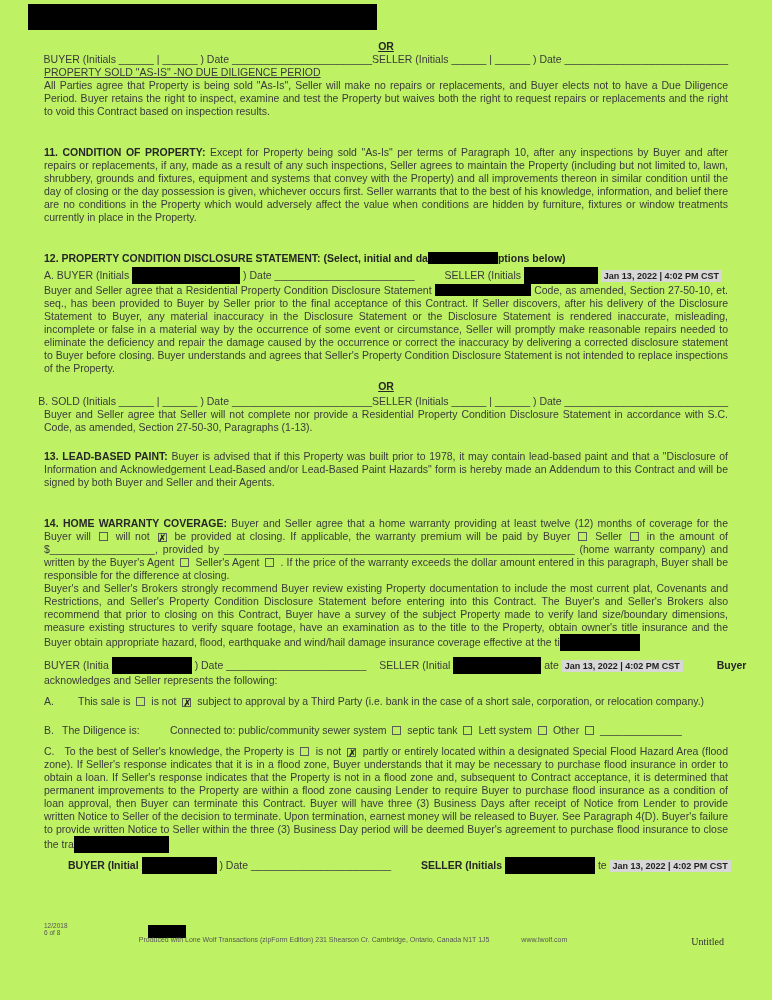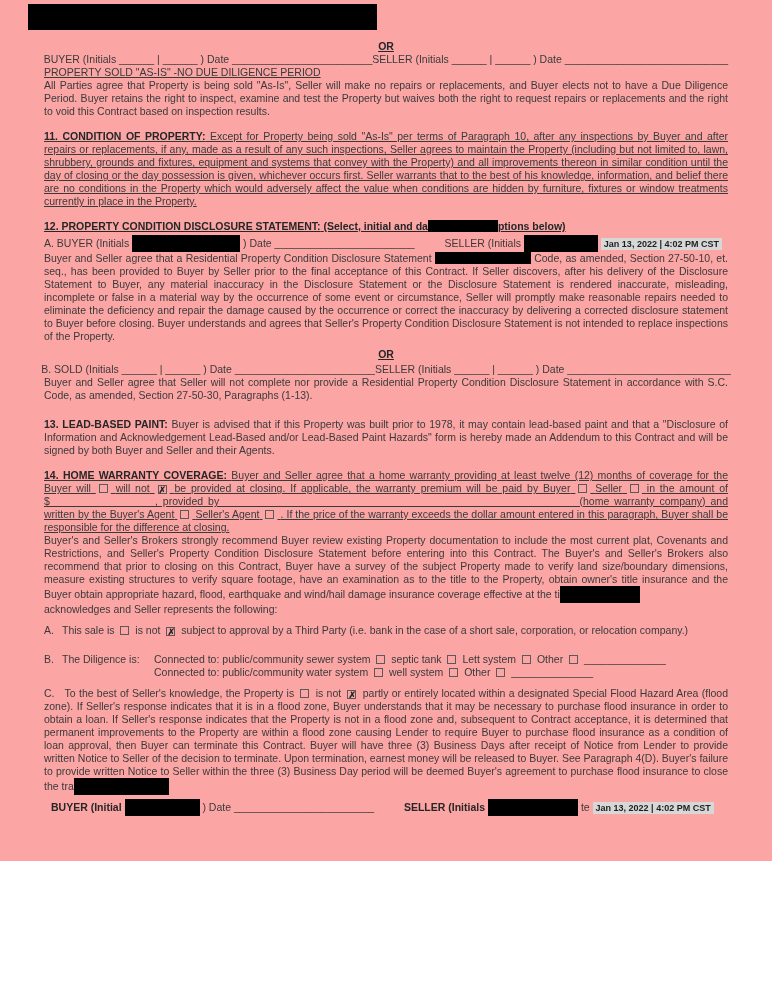--- a/index.html
+++ b/index.html
@@ -1,50 +1,50 @@
 <!DOCTYPE html>
 <html><head>
 <meta charset="utf-8">
 <style>
   * { margin:0; padding:0; box-sizing:border-box; }
   html,body { background:#ffffff; }
   .page {
-    position:relative; width:772px; height:861px; background:#fca5a5;
+    position:relative; width:772px; height:1000px; background:#bef264;
     font-family:"Liberation Sans", sans-serif; font-size:10.5px;
     color:#3a3a3a; overflow:hidden;
   }
   .content { position:absolute; left:44px; top:40px; width:684px; line-height:13px; }
   .para { text-align:justify; }
   .b { font-weight:bold; color:#262626; }
   .u { text-decoration:underline; }
   .or { text-align:center; font-weight:bold; text-decoration:underline; color:#262626; }
   .line { white-space:nowrap; }
-  .sigline { display:flex; justify-content:center; white-space:nowrap; }
+  .sigline { display:flex; justify-content:flex-end; white-space:nowrap; }
   .redact { position:absolute; background:#000; }
   .redact-inline { display:inline-block; background:#000; height:12px; vertical-align:-2px; }
   .redact-inline.tall { height:17px; vertical-align:-5px; }
   .stamp { background:#d7d7d7; font-weight:bold; font-size:9px; padding:1px 3px; white-space:nowrap; color:#1e1e1e; }
   .cb {
     display:inline-block; width:9px; height:9px; border:1px solid #5a5a5a;
     line-height:8px; text-align:center; font-size:9px; font-weight:bold;
     color:#1e1e1e; vertical-align:-1px; margin:0 3px;
   }
   .flexrow { display:flex; text-align:justify; }
   .marker { width:18px; flex:none; }
   .blabel { width:92px; flex:none; }
-  .bcol { flex:1; }
+  .bcol { flex:1;margin-left:16px; }
   .sp { display:inline-block; width:24px; }
   .gap { display:inline-block; width:28px; }
   .msp { display:inline-block; width:7px; }
-  .mt12 { margin-top:12px;text-decoration:underline; } .mt16 { margin-top:16px; } .mt8 { margin-top:8px; }
+  .mt12 { margin-top:28px; } .mt16 { margin-top:16px; } .mt8 { margin-top:8px; }
   .mt6 { margin-top:6px; } .mt5 { margin-top:5px; } .mt2 { margin-top:2px; } .mt4 { margin-top:4px; }
   .footer-left { position:absolute; left:44px; top:922px; font-size:6.5px; line-height:7px; color:#555; }
   .footer-produced { position:absolute; left:44px; right:110px; top:936px; font-size:7px; color:#555; text-align:center; white-space:nowrap; }
   .footer-untitled { position:absolute; right:48px; top:936px; font-size:10px; font-family:"Liberation Serif", serif; color:#333; }
-  .indent16 { margin-left:7px; }
+  .indent16 { margin-left:24px; }
 </style>
 </head>
 <body>
 
 <div class="page">
 
   <div class="redact" style="left:28px;top:4px;width:349px;height:26px"></div>
   <div class="redact" style="left:148px;top:925px;width:38px;height:13px"></div>
 
   <div class="content">
@@ -112,20 +112,32 @@
       <span class="cb"></span>
       <span>Seller's Agent</span>
       <span class="cb"></span>
       <span>. If the price of the warranty exceeds the dollar amount entered in this paragraph, Buyer shall be responsible for the difference at closing.</span>
     </div>
 
     <div class="para">
       <span>Buyer's and Seller's Brokers strongly recommend Buyer review existing Property documentation to include the most current plat, Covenants and Restrictions, and Seller's Property Condition Disclosure Statement before entering into this Contract. The Buyer's and Seller's Brokers also recommend that prior to closing on this Contract, Buyer have a survey of the subject Property made to verify land size/boundary dimensions, measure existing structures to verify square footage, have an examination as to the title to the Property, obtain owner's title insurance and the Buyer obtain appropriate hazard, flood, earthquake and wind/hail damage insurance coverage effective at the ti</span><span class="redact-inline tall" style="width:80px"></span>
     </div>
 
+    <div class="line mt6">
+      <span>BUYER (Initia</span>
+      <span class="redact-inline tall" style="width:80px"></span>
+      <span>) Date ________________________</span>
+      <span class="msp"></span>
+      <span>SELLER (Initial</span>
+      <span class="redact-inline tall" style="width:88px"></span>
+      <span>ate</span>
+      <span class="stamp">Jan 13, 2022 | 4:02 PM CST</span>
+      <span class="gap"></span>
+      <span class="b">Buyer</span>
+    </div>
     <div>acknowledges and Seller represents the following:</div>
 
     <div class="flexrow mt8">
       <span class="marker">A.</span>
       <div class="bcol para">
         <span>This sale is</span>
         <span class="cb"></span>
         <span>is not</span>
         <span class="cb">✗</span>
         <span>subject to approval by a Third Party (i.e. bank in the case of a short sale, corporation, or relocation company.)</span>
@@ -140,29 +152,20 @@
           <span>Connected to: public/community sewer system</span>
           <span class="cb"></span>
           <span>septic tank</span>
           <span class="cb"></span>
           <span>Lett system</span>
           <span class="cb"></span>
           <span>Other</span>
           <span class="cb"></span>
           <span>______________</span>
         </div>
-        <div class="line">
-          <span>Connected to: public/community water system</span>
-          <span class="cb"></span>
-          <span>well system</span>
-          <span class="cb"></span>
-          <span>Other</span>
-          <span class="cb"></span>
-          <span>______________</span>
-        </div>
       </div>
     </div>
 
     <div class="para mt8">
       <span>C.</span><span class="msp"></span>
       <span>To the best of Seller's knowledge, the Property is</span>
       <span class="cb"></span>
       <span>is not</span>
       <span class="cb">✗</span>
       <span>partly or entirely located within a designated Special Flood Hazard Area (flood zone). If Seller's response indicates that it is in a flood zone, Buyer understands that it may be necessary to purchase flood insurance in order to obtain a loan. If Seller's response indicates that the Property is not in a flood zone and, subsequent to Contract acceptance, it is determined that permanent improvements to the Property are within a flood zone causing Lender to require Buyer to purchase flood insurance as a condition of loan approval, then Buyer can terminate this Contract. Buyer will have three (3) Business Days after receipt of Notice from Lender to provide written Notice to Seller of the decision to terminate. Upon termination, earnest money will be released to Buyer. See Paragraph 4(D). Buyer's failure to provide written Notice to Seller within the three (3) Business Day period will be deemed Buyer's agreement to purchase flood insurance to close the tra</span><span class="redact-inline tall" style="width:95px"></span>

